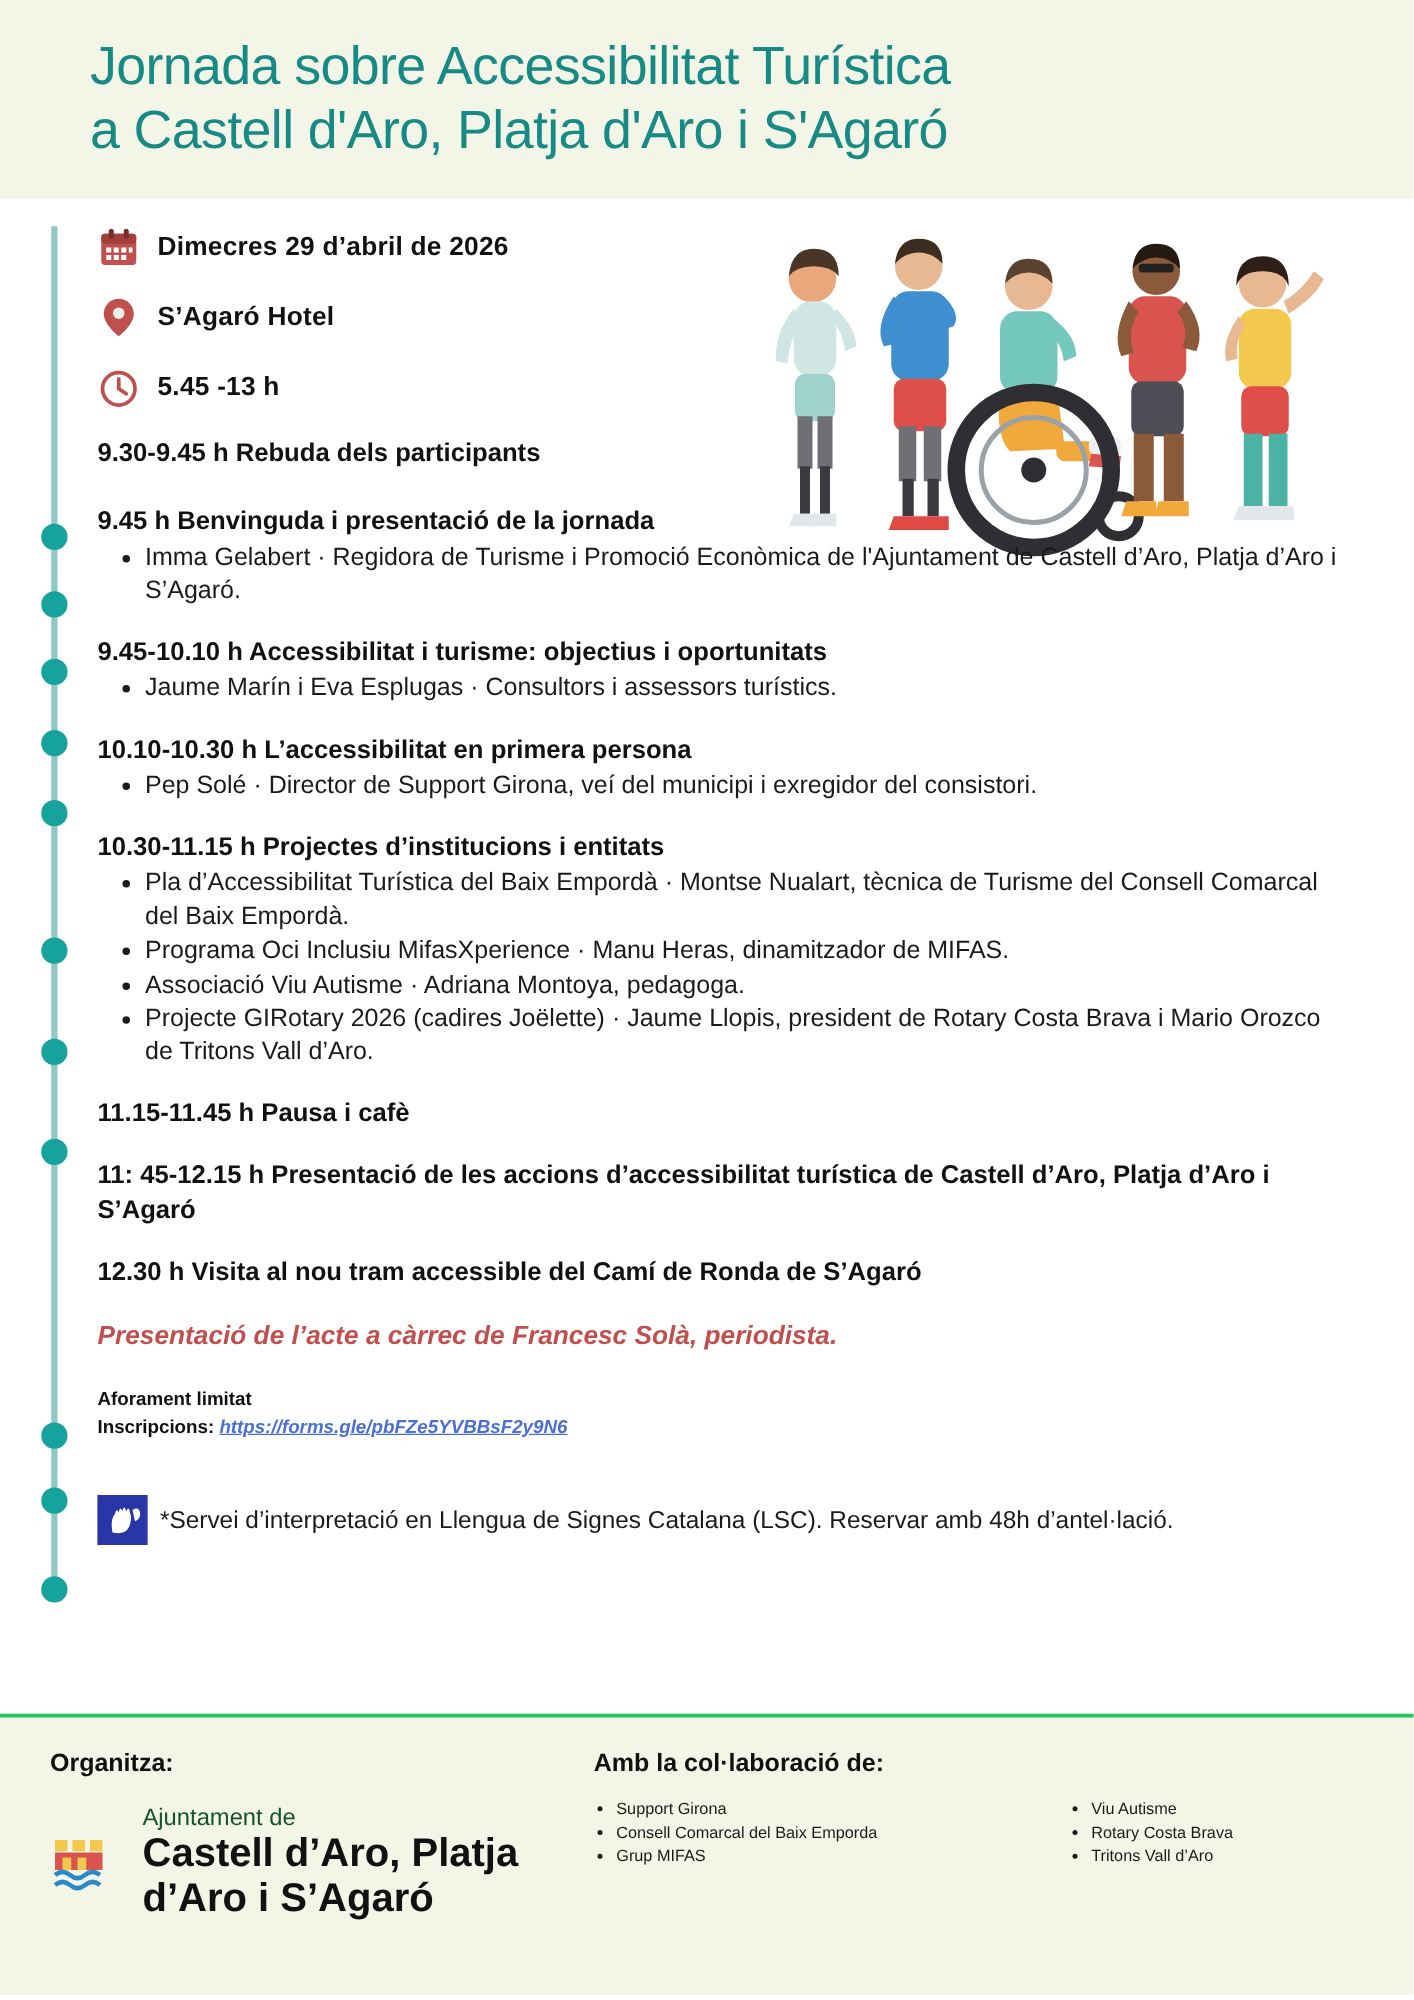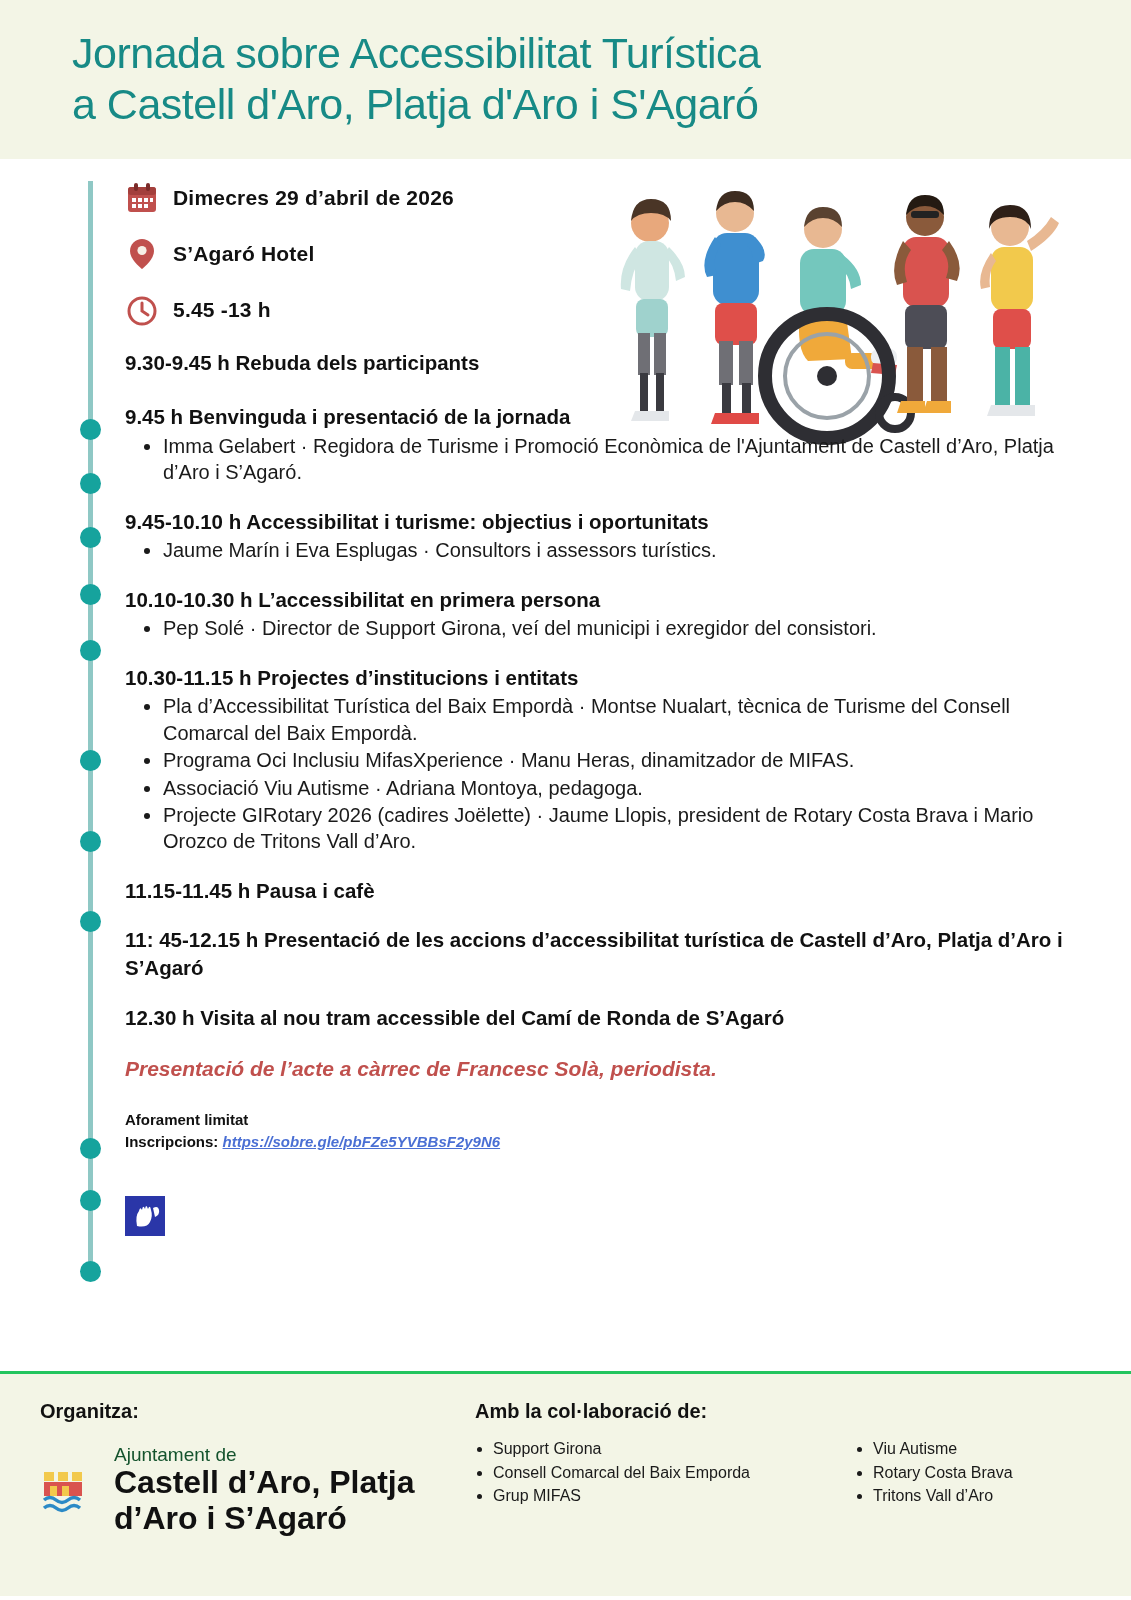--- a/index.html
+++ b/index.html
@@ -28,21 +28,20 @@
     color: #178a86;
     letter-spacing: -0.5px;
   }
   .header h1 .l2 { display: block; }
 
   
   .main {
     position: relative;
     padding: 18px 60px 10px 60px;
     height: 1180px;
-    margin-left: 47px;
   }
 
   
   .rail {
     position: absolute;
     left: 41px;
     top: 18px;
     width: 5px;
     height: 1100px;
     background: #8fc8c5;
@@ -160,21 +159,21 @@
   }
   .logo-row { display: flex; align-items: center; gap: 12px; }
   .crest { width: 62px; height: 50px; flex: 0 0 62px; }
   .logo-text .t1 { font-size: 19px; color: #14532d; line-height: 1.05; }
   .logo-text .t2 { font-size: 32px; font-weight: bold; color: #111; line-height: 1.12; }
 
   .footer-right { flex: 1; padding-left: 18px; }
   .collab-title { font-size: 20px; font-weight: bold; color: #111; margin-bottom: 14px; padding-left: 4px;}
   .collab-cols { display: flex; gap: 20px; }
   .collab-cols ul { margin: 0; padding-left: 22px; list-style: disc; }
-  .collab-cols ul li { font-size: 16px; color: #1a1a1a; line-height: 1.48; }
+  .collab-cols ul li { font-size: 13px; color: #1a1a1a; line-height: 1.48; }
   .col-a { width: 360px; }
   .col-b { width: 240px; }
 </style>
 </head>
 <body>
 
 <div class="header">
   <h1>
     <span>Jornada sobre Accessibilitat Turística</span>
     <span class="l2">a Castell d'Aro, Platja d'Aro i S'Agaró</span>
@@ -362,31 +361,32 @@
 
     <div class="block gap-sm">
       <div class="head">12.30 h Visita al nou tram accessible del Camí de Ronda de S’Agaró</div>
     </div>
 
     <div class="presenter">Presentació de l’acte a càrrec de Francesc Solà, periodista.</div>
 
     <div class="regline">
       <span>Aforament limitat</span><br>
       <span>Inscripcions:</span>
-      <a href="#">https://sobre.gle/pbFZe5YVBBsF2y9N6</a>
+      <a href="#">https://forms.gle/pbFZe5YVBBsF2y9N6</a>
     </div>
 
     <div class="lsc">
       <span class="badge">
         <svg viewBox="0 0 40 40" width="40" height="40" xmlns="http://www.w3.org/2000/svg">
           <rect x="0" y="0" width="40" height="40" fill="#2a36a8"></rect>
           <path d="M12 30 q-2 -10 2 -15 q1 -5 3 -1 q1 -6 3 -1 q1 -6 3 0 q2 -5 3 1 q2 6 -1 12 q-3 6 -13 4z" fill="#ffffff"></path>
           <path d="M28 12 q5 -3 6 2 q1 5 -4 7" fill="#ffffff"></path>
         </svg>
       </span>
+      <span class="note">*Servei d’interpretació en Llengua de Signes Catalana (LSC). Reservar amb 48h d’antel·lació.</span>
     </div>
 
   </div>
 </div>
 
 <div class="footer">
   <div class="footer-left">
     <div class="footer-title">Organitza:</div>
     <div class="logo-row">
       <span class="crest">

